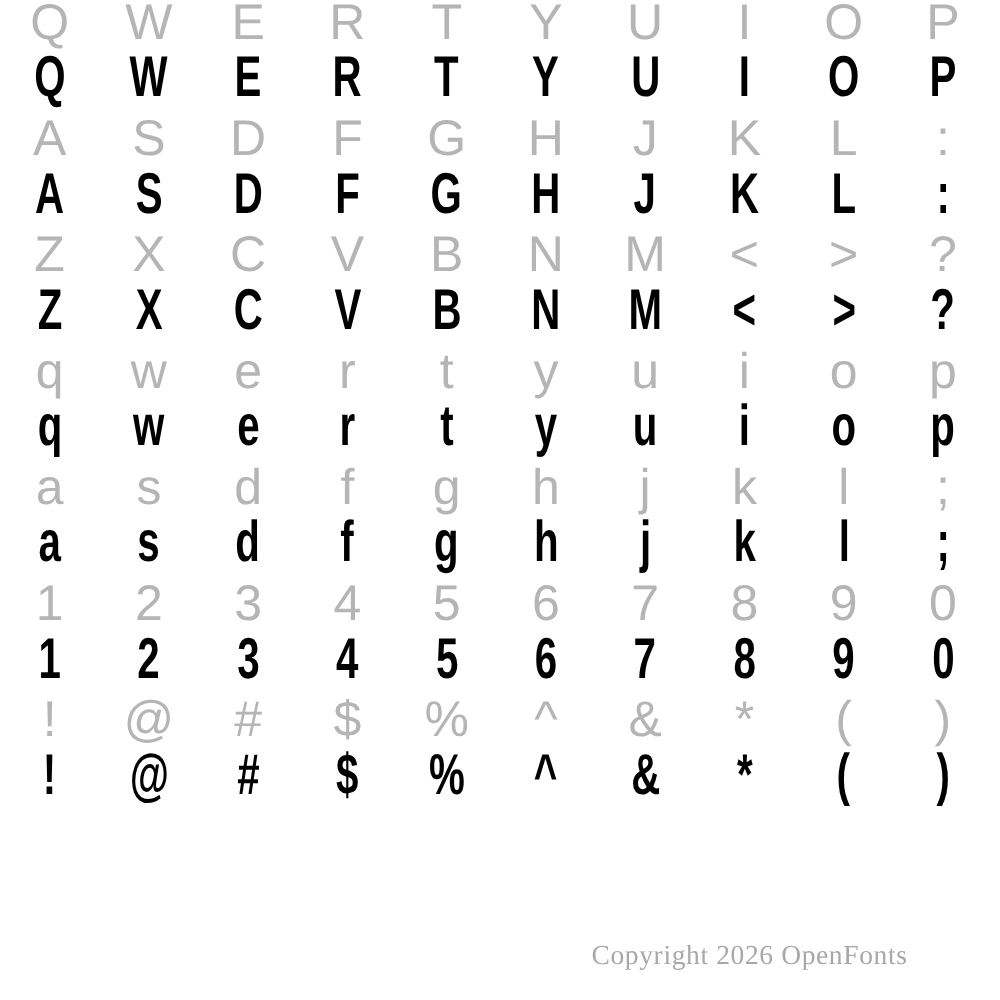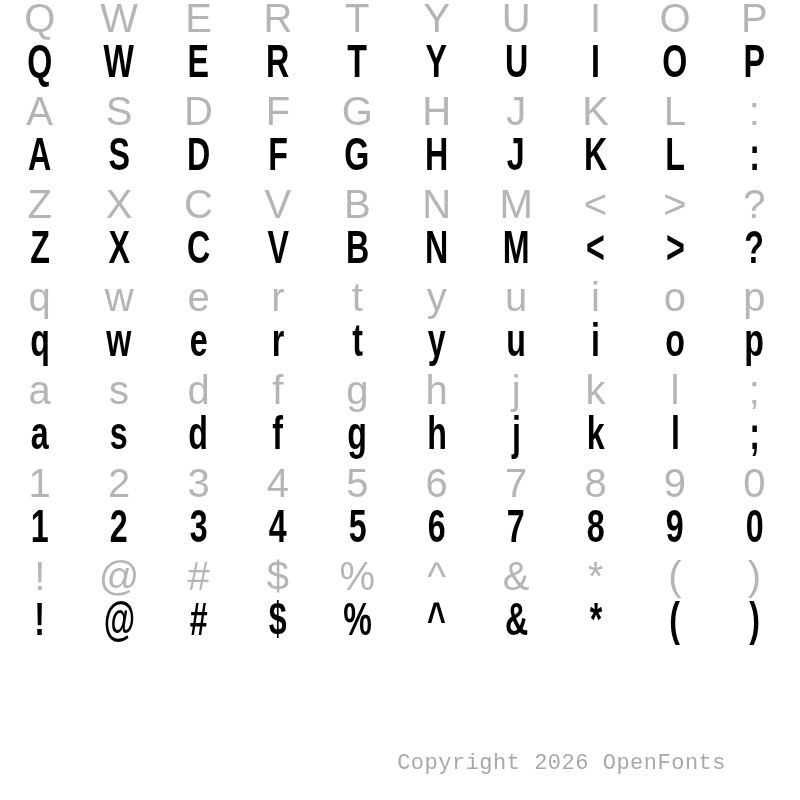--- a/index.html
+++ b/index.html
@@ -55,21 +55,21 @@
     line-height: 50px;
     display: inline-block;
     transform: scaleX(0.70);
     transform-origin: center;
     white-space: pre;
   }
   .copyright {
     position: absolute;
     top: 756px;
     right: 74px;
-    font-family: Liberation Mono, monospace;
+    font-family: Liberation Serif, serif;
     font-size: 22px;
     line-height: 30px;
     font-weight: 400;
     color: var(--copy-gray);
     letter-spacing: 0.5px;
   }
 </style>
 </head>
 <body>
 

